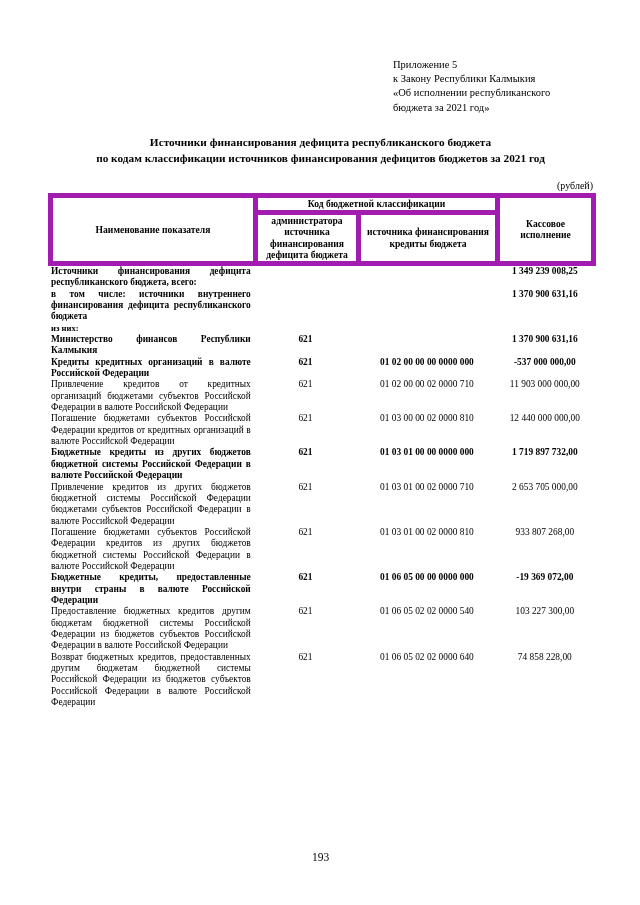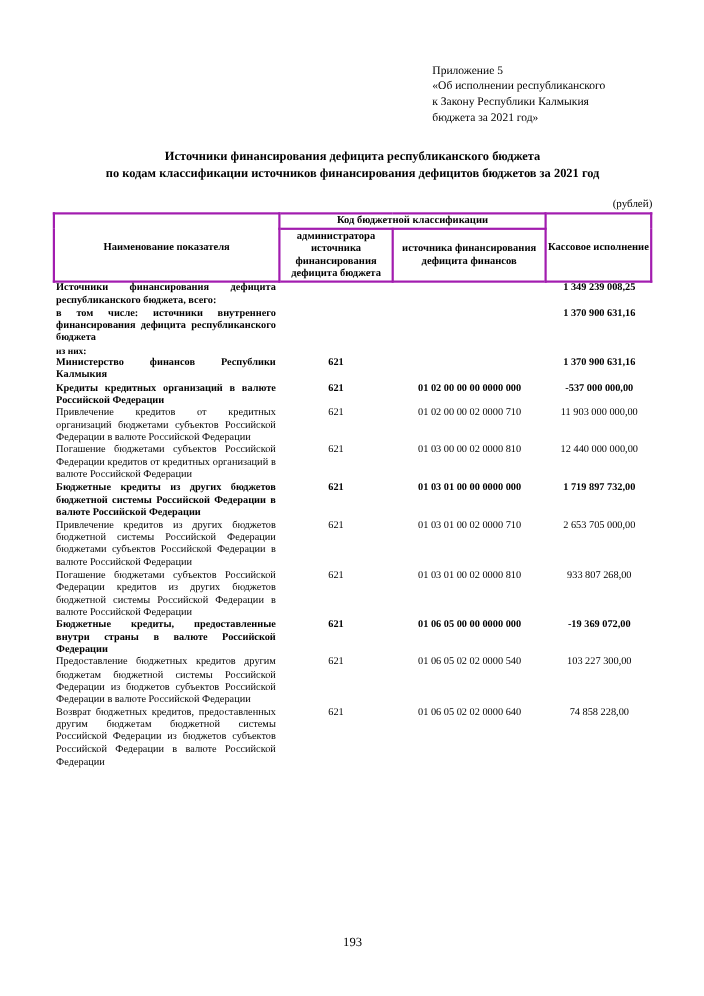--- a/index.html
+++ b/index.html
@@ -64,21 +64,21 @@
     left: 48px;
     top: 193px;
     width: 545px;
   }
   table.main {
     border-collapse: collapse;
     width: 545px;
     table-layout: fixed;
   }
   table.main td, table.main th {
-    border: 2px solid #a21caf;
+    border: 5px solid #a21caf;
     padding: 0;
     vertical-align: middle;
   }
   thead th {
     font-weight: bold;
     font-size: 9.6px;
     line-height: 11.6px;
     text-align: center;
     padding: 2px 3px;
   }
@@ -129,22 +129,22 @@
     font-size: 11.5px;
   }
 </style>
 </head>
 <body>
 
 <div class="page">
 
   <div class="doc-header">
     <div>Приложение 5</div>
+    <div>к Закону Республики Калмыкия</div>
     <div>«Об исполнении республиканского</div>
-    <div>к Закону Республики Калмыкия</div>
     <div>бюджета за 2021 год»</div>
   </div>
 
   <div class="doc-title">
     <div>Источники финансирования дефицита республиканского бюджета</div>
     <div>по кодам классификации источников финансирования дефицитов бюджетов за 2021 год</div>
   </div>
 
   <div class="units">(рублей)</div>
 
@@ -157,21 +157,21 @@
           <col class="col4">
       </colgroup>
       <thead>
         <tr>
           <th rowspan="2">Наименование показателя</th>
           <th colspan="2">Код бюджетной классификации</th>
           <th rowspan="2">Кассовое исполнение</th>
         </tr>
         <tr>
           <th>администратора источника финансирования дефицита бюджета</th>
-          <th>источника финансирования дефицита финансов</th>
+          <th>источника финансирования кредиты бюджета</th>
         </tr>
       </thead>
     </table>
 
     <table class="body" id="body-table">
       <colgroup>
         <col class="col1">
           <col class="col2">
           <col class="col3">
           <col class="col4">

